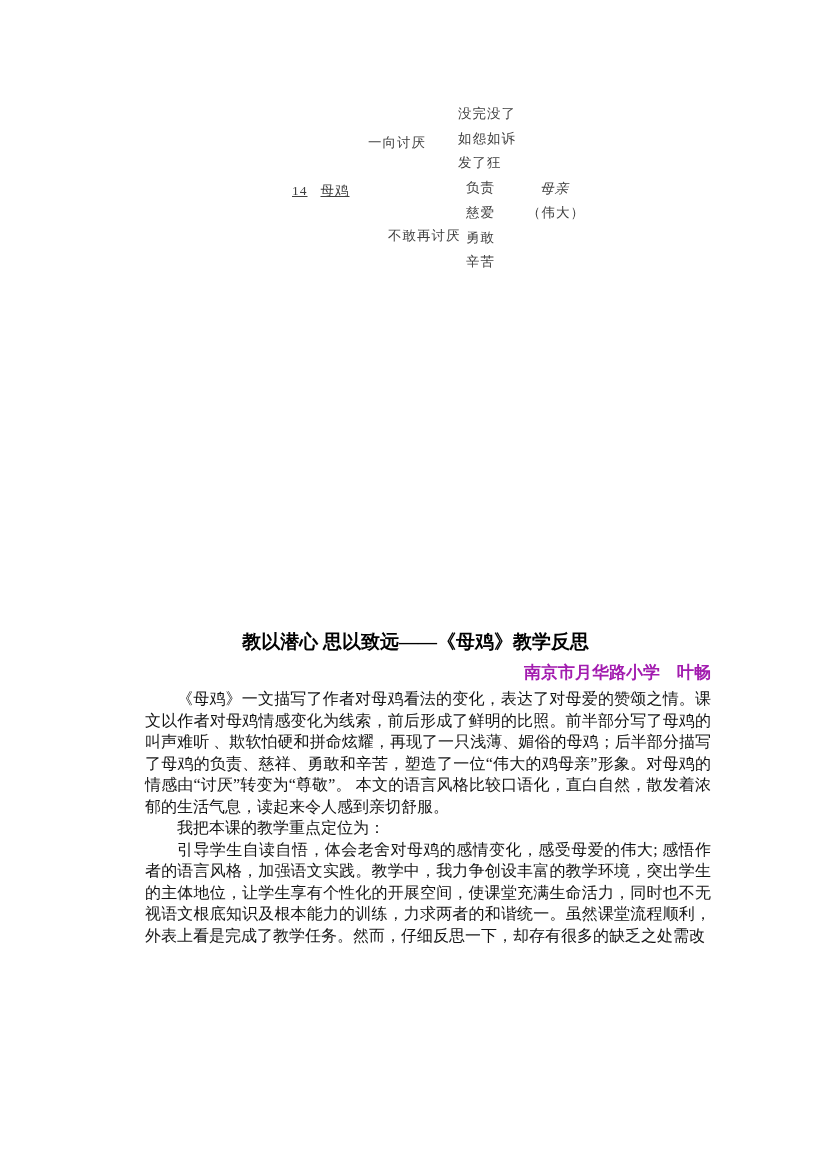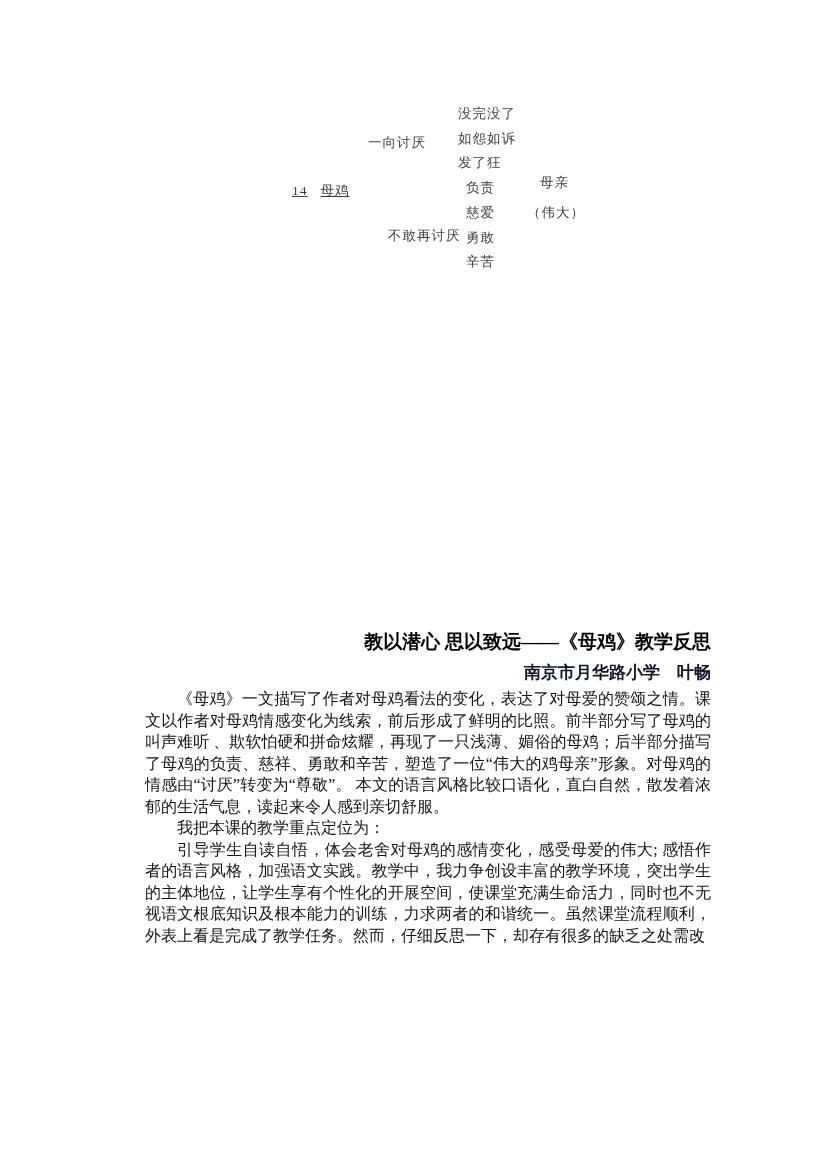--- a/index.html
+++ b/index.html
@@ -35,46 +35,46 @@
   .attitude-before { left: 368px; top: 136px; }
   .attitude-after  { left: 388px; top: 209px; margin-top: 20px; }
   .traits {
     position: absolute;
     left: 458px; top: 102px;
     line-height: 24.7px;
     letter-spacing: 1px;
   }
   .traits .trait { display: block; }
   .traits .trait:nth-child(n+4) { padding-left: 8px; }
-  .theme      { left: 540px; top: 176px; }
+  .theme      { left: 540px; top: 182px; font-style: italic; }
   .theme-note { left: 527px; top: 206px; }
 
   
   .article {
     position: absolute;
     left: 120px; top: 630px;
     width: 591px;
     color: #141414;
   }
   .article-title {
     margin: 0;
     font-size: 19px;
     line-height: 23px;
     font-weight: bold;
-    text-align: right;
+    text-align: center;
     color: #000000;
     white-space: nowrap;
   }
   .byline {
     margin: 8px 0 0 0;
     font-size: 17px;
     line-height: 23px;
     font-weight: bold;
     text-align: right;
-    color: #0f172a;
+    color: #a21caf;
   }
   .body-text { margin-top: 4px; margin-left: 25px; }
   .body-text p {
     margin: 0;
     font-size: 16px;
     line-height: 21.5px;
     text-align: justify;
     text-justify: inter-character;
     text-indent: 2em;
     word-break: break-all;

